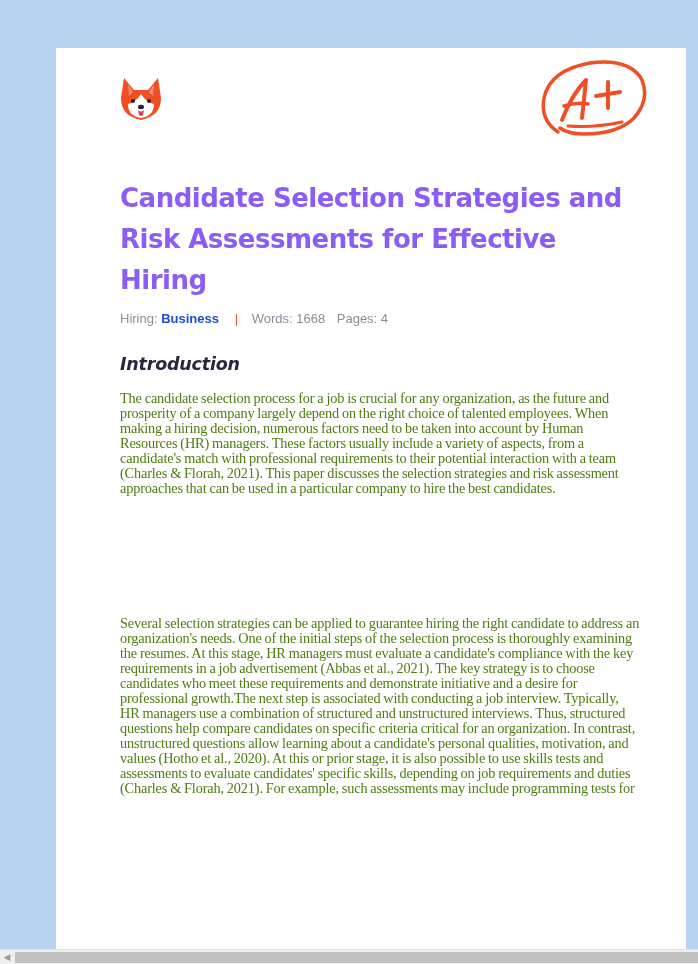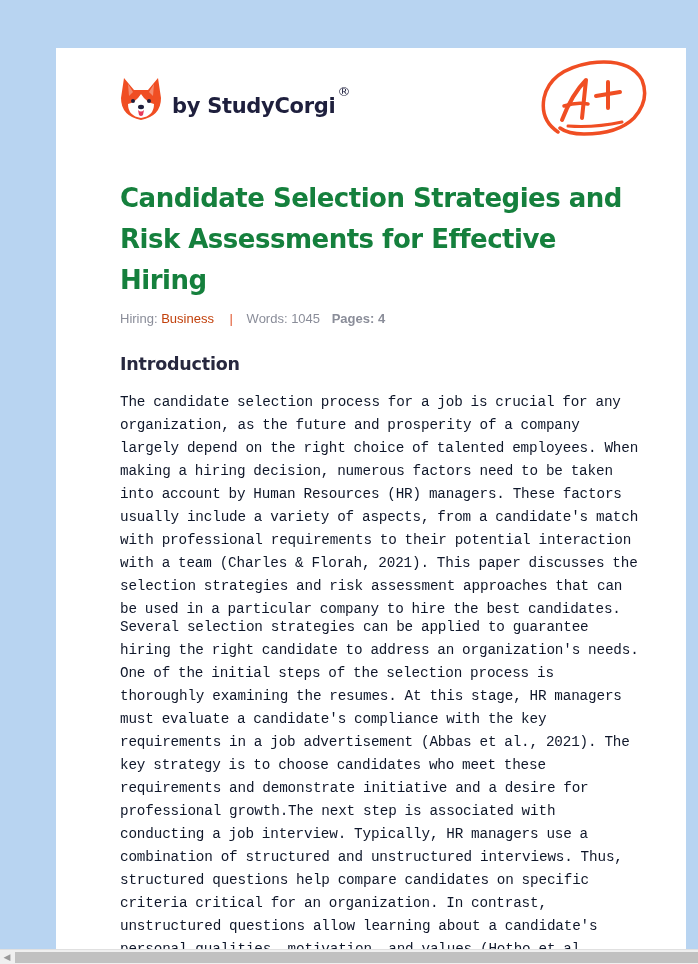--- a/index.html
+++ b/index.html
@@ -63,65 +63,65 @@
     .title {
       position: absolute;
       left: 64px;
       top: 130px;
       width: 520px;
       margin: 0;
       font-family: "DejaVu Sans", sans-serif;
       font-weight: bold;
       font-size: 26px;
       line-height: 41px;
-      color: #15803d;
+      color: #8b5cf6;
       letter-spacing: -0.5px;
     }
     .meta {
       position: absolute;
       left: 64px;
       top: 263px;
       font-family: "Liberation Sans", sans-serif;
       font-size: 13px;
       color: #8a8d99;
       white-space: nowrap;
     }
     .meta .topic-value {
-      color: #c2410c;
-      font-weight: 400;
+      color: #1d4ed8;
+      font-weight: 700;
     }
     .meta .sep {
       color: #e0552c;
       margin: 0 10px 0 12px;
     }
     .meta .pages {
       margin-left: 8px;
-      font-weight: bold;
     }
     .h2 {
       position: absolute;
       left: 64px;
       margin: 0;
       font-family: "DejaVu Sans", sans-serif;
       font-weight: bold;
       font-size: 17.5px;
       color: #27283f;
       letter-spacing: -0.2px;
+      font-style: italic;
     }
     .h-intro { top: 306px; }
     .h-sel { top: 532px; }
     .para {
       position: absolute;
       left: 64px;
       width: 520px;
       margin: 0;
-      font-family: Liberation Mono, monospace;
+      font-family: Liberation Serif, serif;
       font-size: 14.3px;
-      line-height: 23px;
-      color: #0f172a;
+      line-height: 15px;
+      color: #4d7c0f;
       letter-spacing: -0.15px;
       word-spacing: -0.5px;
     }
     .p-intro { top: 343px; }
     .p-sel { top: 568px; }
     .hscroll {
       position: absolute;
       left: 0;
       top: 949px;
       width: 698px;
@@ -158,39 +158,38 @@
     <svg class="logo-icon" viewBox="0 0 42 46">
       <path d="M4 2 L14 14 L28 14 L38 2 L41 22 Q41 40 21 44 Q1 40 1 22 Z" fill="#f04e23"></path>
       <path d="M8 8 L13 16 L9 20 Z" fill="#ffffff" opacity="0.35"></path>
       <path d="M34 8 L29 16 L33 20 Z" fill="#ffffff" opacity="0.35"></path>
       <path d="M21 18 Q26 26 34 28 Q34 40 21 42 Q8 40 8 28 Q16 26 21 18 Z" fill="#ffffff"></path>
       <circle cx="13" cy="25" r="2" fill="#1e1f3d"></circle>
       <circle cx="29" cy="25" r="2" fill="#1e1f3d"></circle>
       <ellipse cx="21" cy="31" rx="3" ry="2.2" fill="#1e1f3d"></ellipse>
       <path d="M18 34 Q21 37 24 34 L23 39 Q21 41 19 39 Z" fill="#e83a5a"></path>
     </svg>
-    <span class="logo-text"><span>by StudyCorgi</span><span class="logo-reg">®</span></span>
   </div>
 
   <svg class="grade" viewBox="0 0 112 82">
     <path d="M20 74 Q2 62 6 40 Q12 12 52 5 Q92 0 104 22 Q112 42 96 60 Q80 76 46 76 Q30 76 22 70" fill="none" stroke="#f04e23" stroke-width="3.5" stroke-linecap="round"></path>
     <path d="M24 62 Q34 36 48 22 L44 60" fill="none" stroke="#f04e23" stroke-width="4" stroke-linecap="round" stroke-linejoin="round"></path>
     <path d="M26 48 Q38 44 50 46" fill="none" stroke="#f04e23" stroke-width="3.5" stroke-linecap="round"></path>
     <path d="M58 38 L82 34" fill="none" stroke="#f04e23" stroke-width="4" stroke-linecap="round"></path>
     <path d="M70 24 L70 50" fill="none" stroke="#f04e23" stroke-width="4" stroke-linecap="round"></path>
     <path d="M30 68 Q56 70 84 64" fill="none" stroke="#f04e23" stroke-width="3" stroke-linecap="round"></path>
   </svg>
 
   <h1 class="title">Candidate Selection Strategies and Risk Assessments for Effective Hiring</h1>
 
   <div class="meta">
     <span>Hiring:</span>
     <span class="topic-value">Business</span>
     <span class="sep">|</span>
-    <span>Words: 1045</span>
+    <span>Words: 1668</span>
     <span class="pages">Pages: 4</span>
   </div>
 
   <h2 class="h2 h-intro">Introduction</h2>
   <p class="para p-intro">The candidate selection process for a job is crucial for any organization, as the future and prosperity of a company largely depend on the right choice of talented employees. When making a hiring decision, numerous factors need to be taken into account by Human Resources (HR) managers. These factors usually include a variety of aspects, from a candidate's match with professional requirements to their potential interaction with a team (Charles &amp; Florah, 2021). This paper discusses the selection strategies and risk assessment approaches that can be used in a particular company to hire the best candidates.</p>
 
   <p class="para p-sel">Several selection strategies can be applied to guarantee hiring the right candidate to address an organization's needs. One of the initial steps of the selection process is thoroughly examining the resumes. At this stage, HR managers must evaluate a candidate's compliance with the key requirements in a job advertisement (Abbas et al., 2021). The key strategy is to choose candidates who meet these requirements and demonstrate initiative and a desire for professional growth.The next step is associated with conducting a job interview. Typically, HR managers use a combination of structured and unstructured interviews. Thus, structured questions help compare candidates on specific criteria critical for an organization. In contrast, unstructured questions allow learning about a candidate's personal qualities, motivation, and values (Hotho et al., 2020). At this or prior stage, it is also possible to use skills tests and assessments to evaluate candidates' specific skills, depending on job requirements and duties (Charles &amp; Florah, 2021). For example, such assessments may include programming tests for</p>
 
 </div>
 

